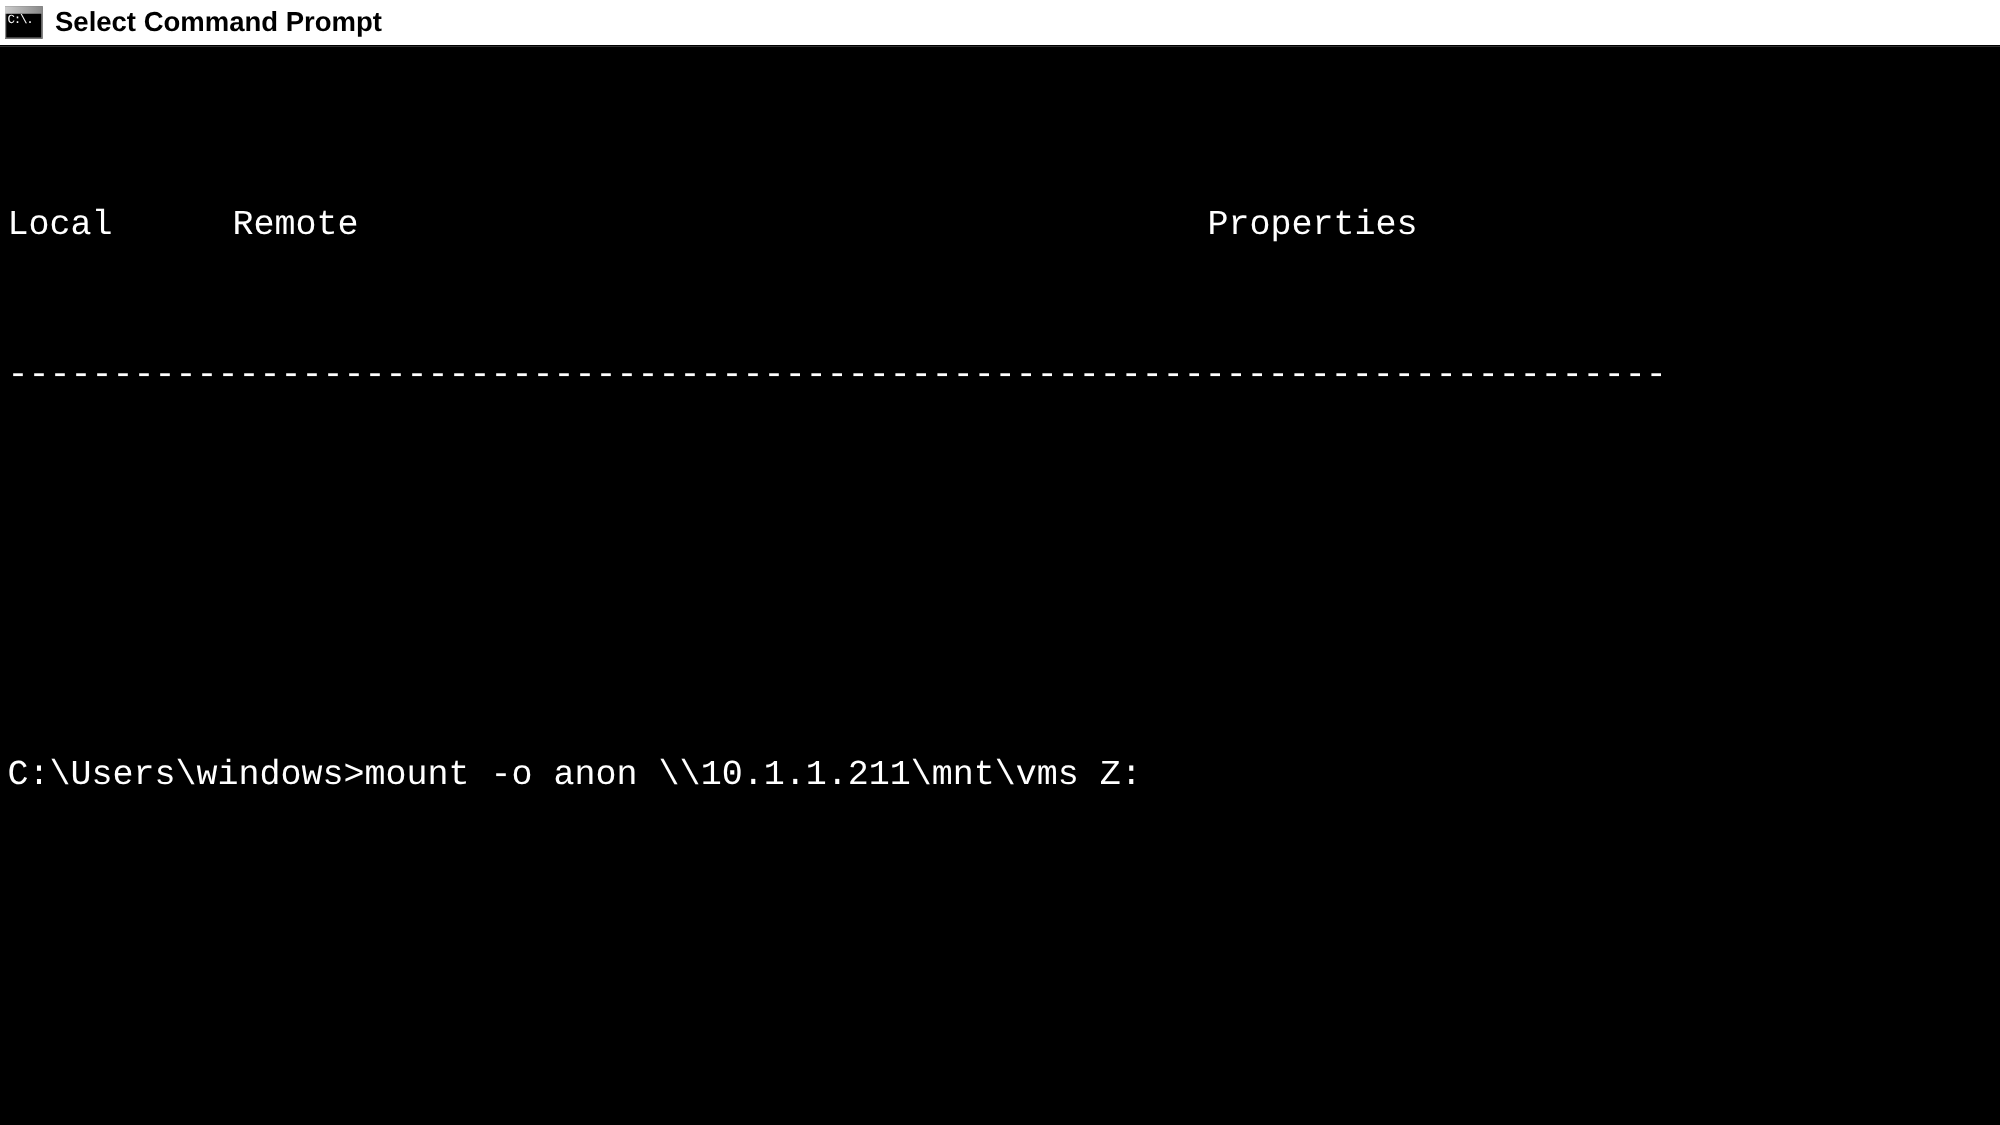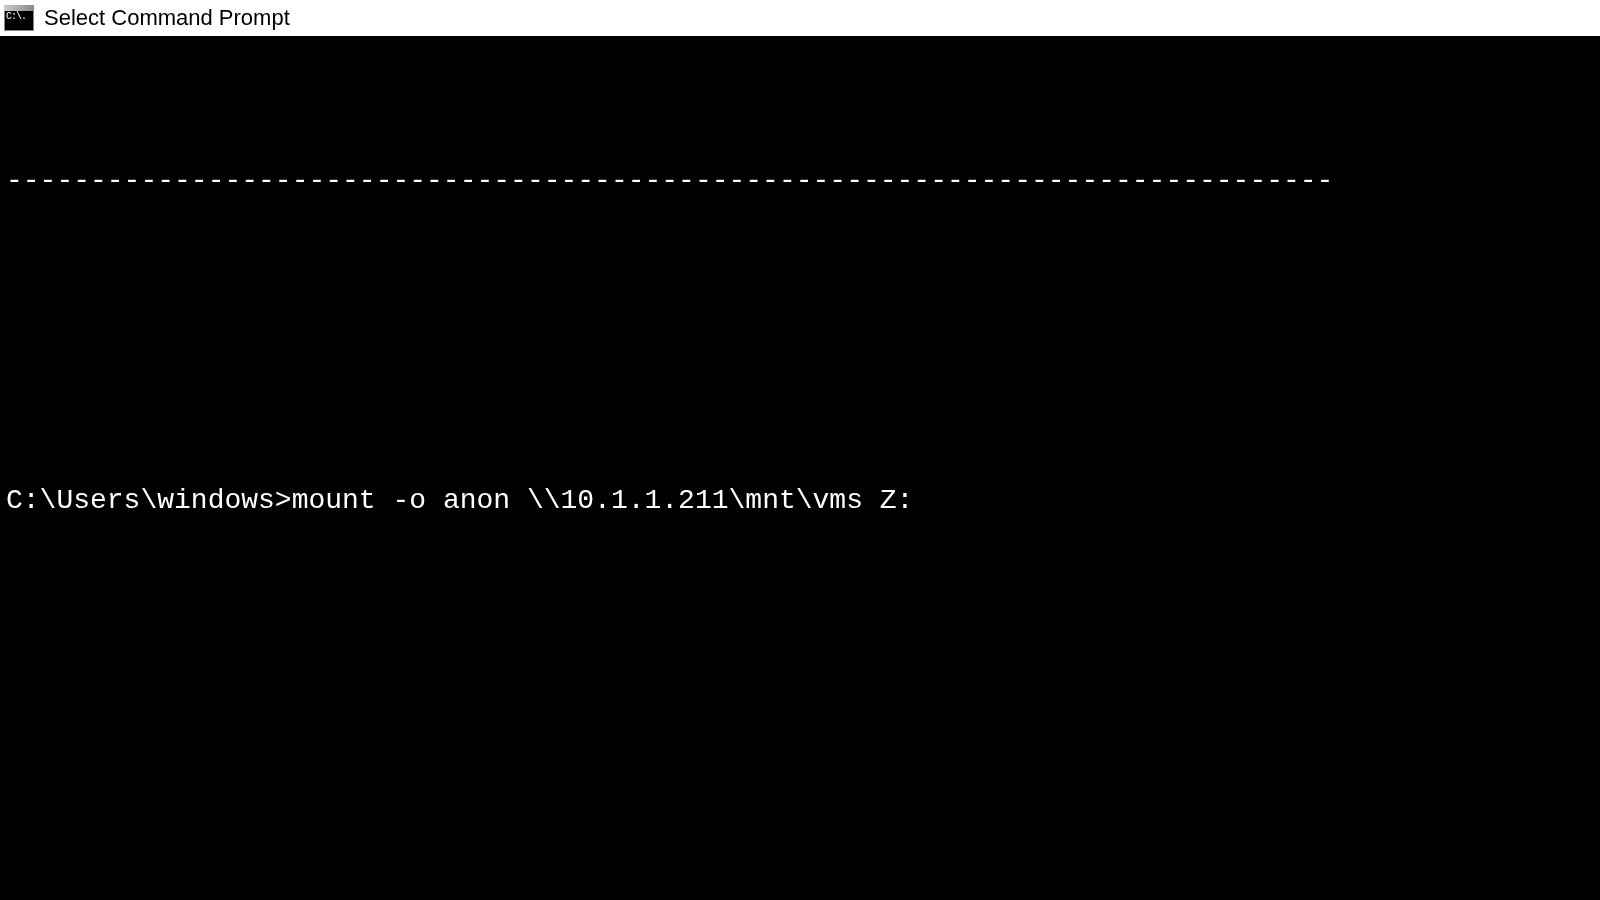--- a/index.html
+++ b/index.html
@@ -43,20 +43,21 @@
     top: 7px;
     font-size: 10px;
     color: #fff;
     letter-spacing: -1px;
     line-height: 10px;
   }
   .title-text {
     font-family: "Segoe UI", Tahoma, sans-serif;
     font-size: 22px;
     color: #000;
+    font-weight: bold;
   }
   .terminal {
     background: #000;
     color: #fff;
     font-family: Consolas, "Courier New", monospace;
     font-size: 28px;
     line-height: 40px;
     padding: 4px 6px 10px 6px;
     box-sizing: border-box;
     height: calc(900px - 36px);
@@ -81,20 +82,25 @@
   <div class="cmd-icon">
     <div class="cmd-icon-inner"></div>
     <div class="cmd-icon-top"></div>
     <div class="cmd-icon-text">C:\.</div>
   </div>
   <div class="title-text">Select Command Prompt</div>
 </div>
 
 <div class="terminal">
   
+  <div class="hdr-row">
+    <span>Local</span>
+    <span>Remote</span>
+    <span>Properties</span>
+  </div>
   <div class="dashes">-------------------------------------------------------------------------------</div>
   <div class="blank"></div>
 
   
   <div><span>C:\Users\windows&gt;</span><span>mount -o anon \\10.1.1.211\mnt\vms Z:</span></div>
   <div class="blank"></div>
   
   
 
   

